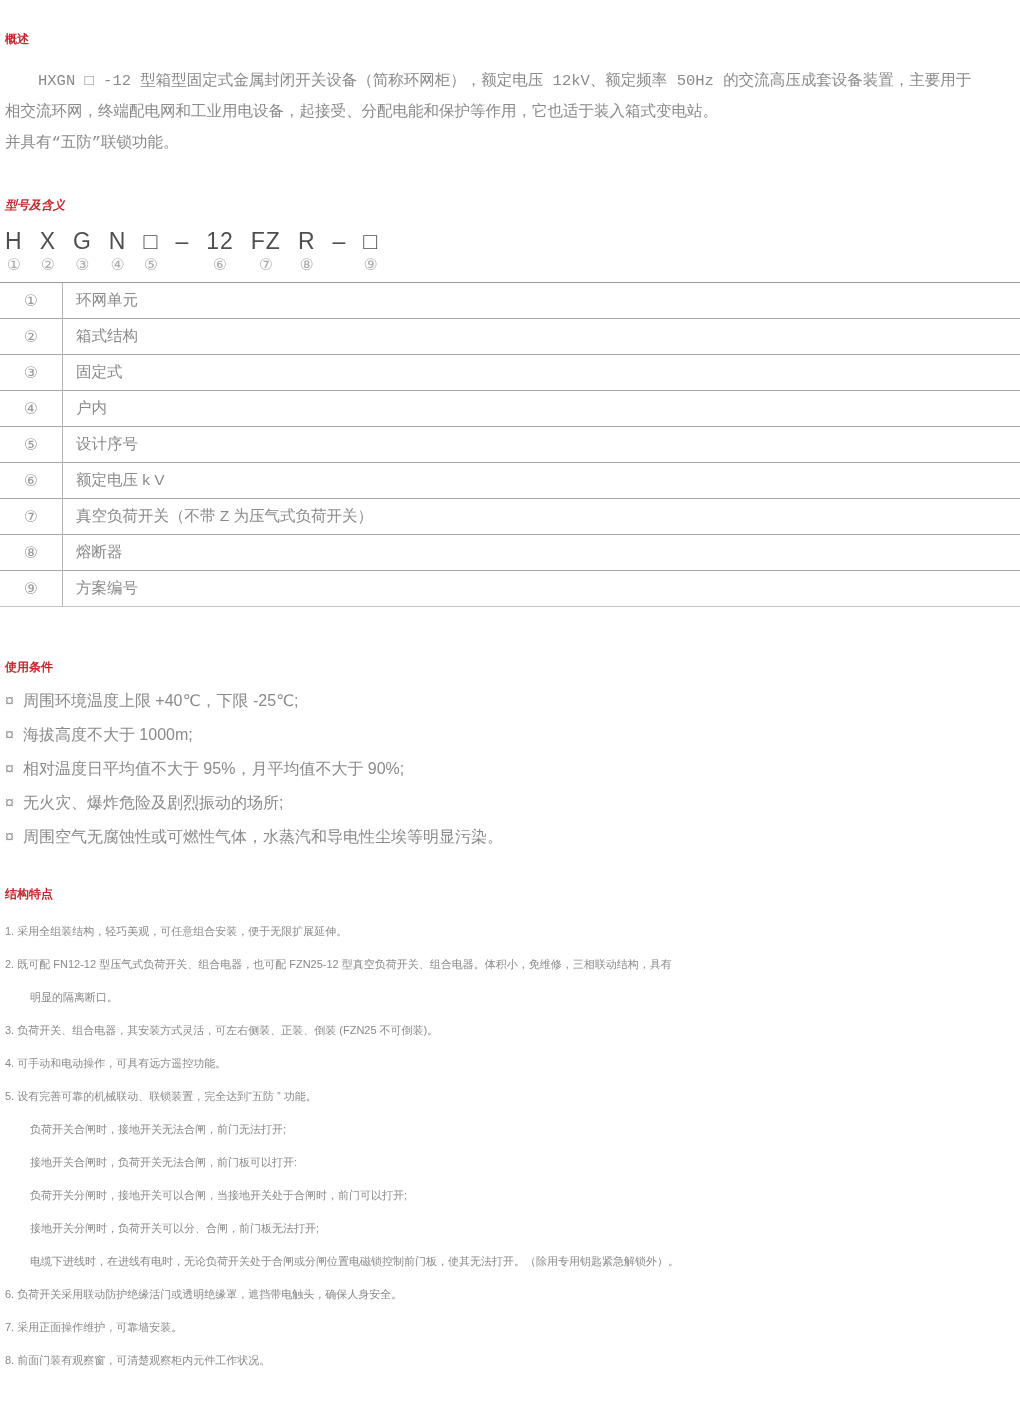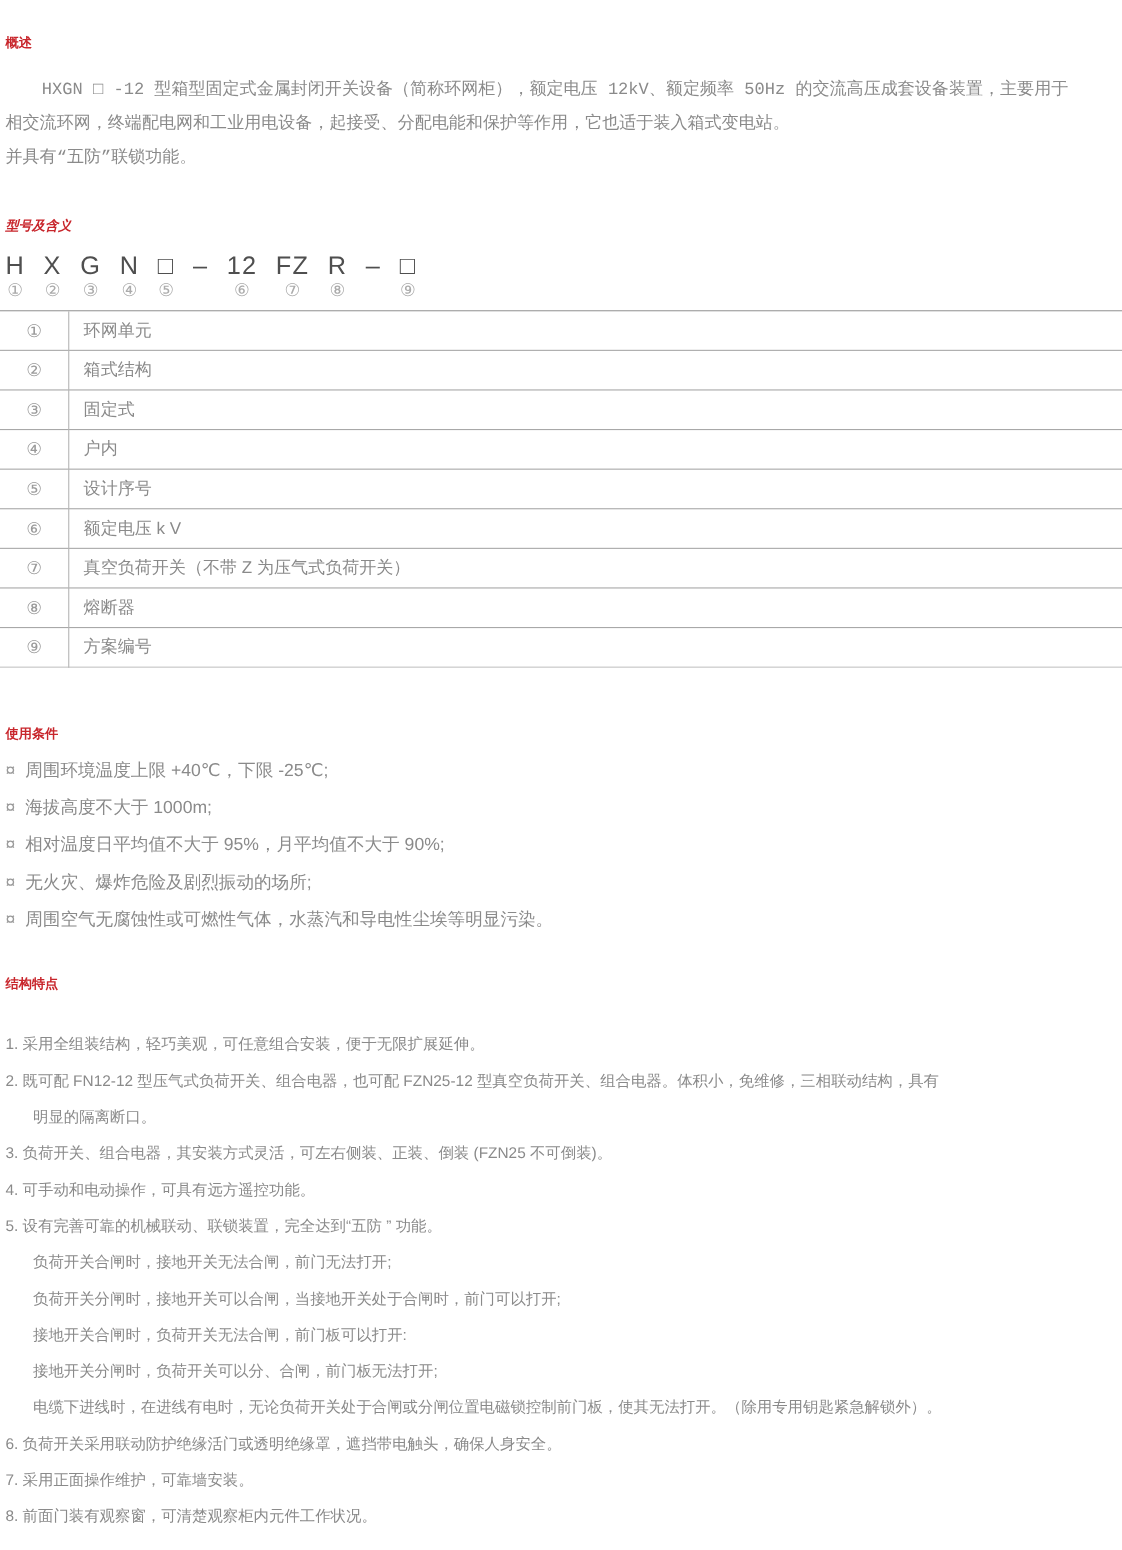--- a/index.html
+++ b/index.html
@@ -101,22 +101,22 @@
   }
   .uline { white-space: nowrap; }
   .bullet {
     display: inline-block;
     margin-right: 9px;
     color: #9a9a9a;
   }
   
   .features-heading { margin-top: 29px; }
   .flist {
-    margin-top: 28px;
-    font-size: 14px;
+    margin-top: 10px;
+    font-size: 11px;
     line-height: 33px;
     color: #8a8a8a;
   }
   .fline { white-space: nowrap; }
   .fline.sub { padding-left: 25px; }
 </style>
 </head>
 <body>
 
 <div class="page">
@@ -227,22 +227,22 @@
 
   <h2 class="sec-heading features-heading">结构特点</h2>
   <div class="flist">
     <div class="fline">1. 采用全组装结构，轻巧美观，可任意组合安装，便于无限扩展延伸。</div>
     <div class="fline">2. 既可配 FN12-12 型压气式负荷开关、组合电器，也可配 FZN25-12 型真空负荷开关、组合电器。体积小，免维修，三相联动结构，具有</div>
     <div class="fline sub">明显的隔离断口。</div>
     <div class="fline">3. 负荷开关、组合电器，其安装方式灵活，可左右侧装、正装、倒装 (FZN25 不可倒装)。</div>
     <div class="fline">4. 可手动和电动操作，可具有远方遥控功能。</div>
     <div class="fline">5. 设有完善可靠的机械联动、联锁装置，完全达到“五防 ” 功能。</div>
     <div class="fline sub">负荷开关合闸时，接地开关无法合闸，前门无法打开;</div>
+    <div class="fline sub">接地开关合闸时，负荷开关无法合闸，前门板可以打开:</div>
     <div class="fline sub">负荷开关分闸时，接地开关可以合闸，当接地开关处于合闸时，前门可以打开;</div>
-    <div class="fline sub">接地开关合闸时，负荷开关无法合闸，前门板可以打开:</div>
     <div class="fline sub">接地开关分闸时，负荷开关可以分、合闸，前门板无法打开;</div>
     <div class="fline sub">电缆下进线时，在进线有电时，无论负荷开关处于合闸或分闸位置电磁锁控制前门板，使其无法打开。（除用专用钥匙紧急解锁外）。</div>
     <div class="fline">6. 负荷开关采用联动防护绝缘活门或透明绝缘罩，遮挡带电触头，确保人身安全。</div>
     <div class="fline">7. 采用正面操作维护，可靠墙安装。</div>
     <div class="fline">8. 前面门装有观察窗，可清楚观察柜内元件工作状况。</div>
   </div>
 
 </div>
 
 </body></html>

